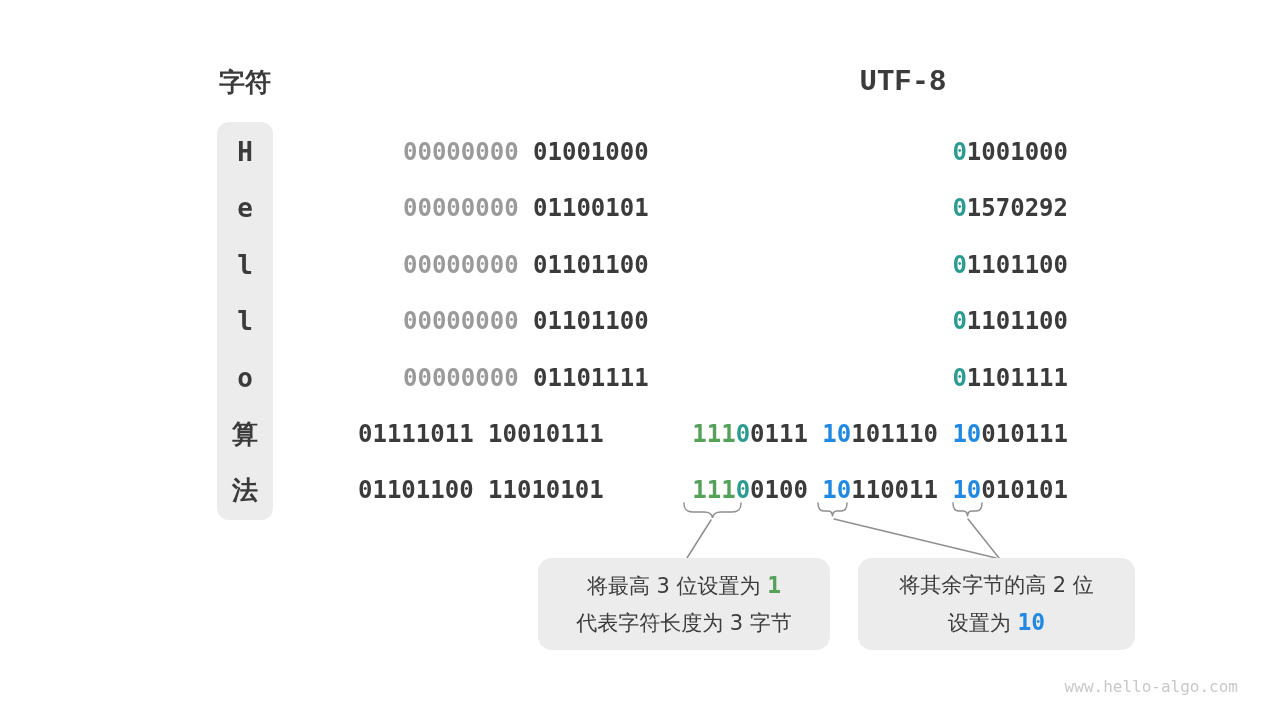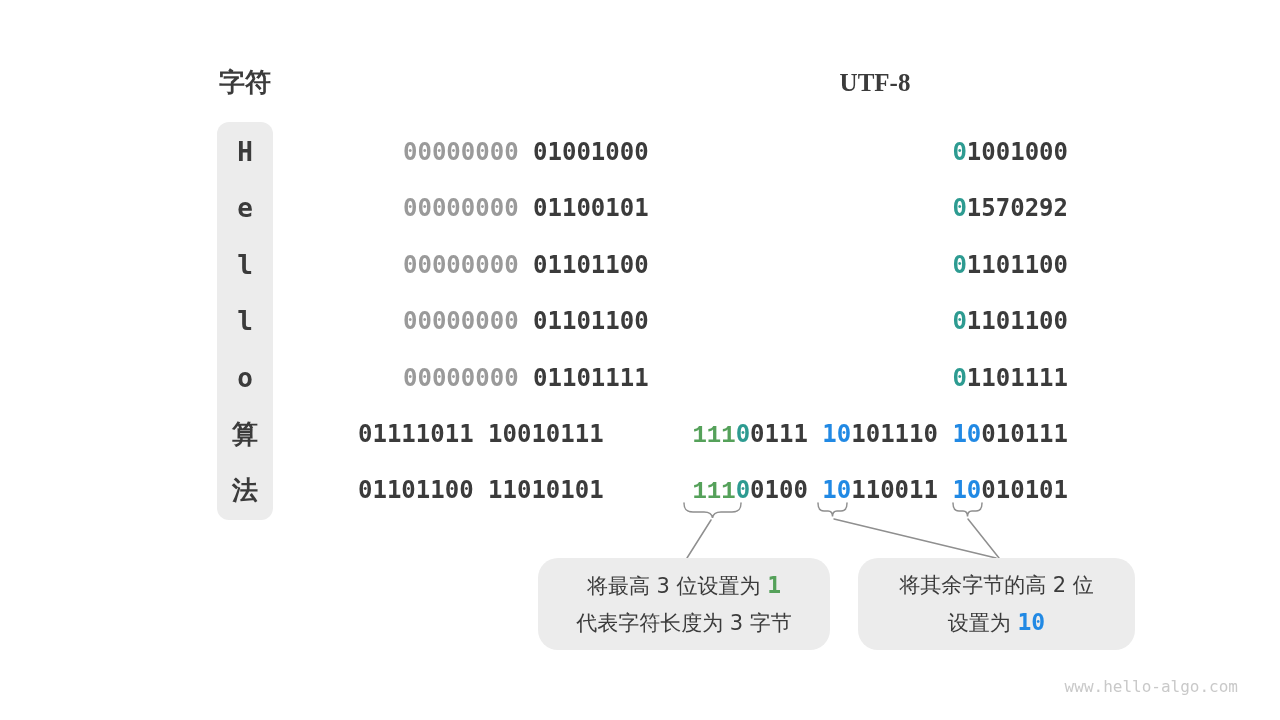--- a/index.html
+++ b/index.html
@@ -7,44 +7,44 @@
     position:relative;width:1280px;height:720px;background:#ffffff;
     overflow:hidden;font-family:"DejaVu Sans","Liberation Sans",sans-serif;
   }
   
   .hdr{position:absolute;top:66px;height:34px;line-height:34px;
     font-weight:bold;color:#3b3b3b;white-space:pre;}
   .hdr-char{left:217px;width:56px;text-align:center;font-size:26px;
     font-family:Liberation Serif, serif;}
   .hdr-unicode{left:380px;width:200px;text-align:center;font-size:25px;
     font-family:"DejaVu Sans Mono","Liberation Mono",monospace;}
-  .hdr-utf8{left:790px;width:170px;text-align:center;font-size:25px;
-    font-family:Liberation Serif, serif;}
+  .hdr-utf8{left:818px;width:170px;text-align:center;font-size:29px;
+    font-family:Liberation Mono, monospace;}
   
   .char-col-box{position:absolute;left:217px;top:122px;width:56px;height:398px;
     background:#ececec;border-radius:12px;}
   
   .row{position:absolute;left:0;width:1280px;height:40px;line-height:40px;}
   .cell-char{position:absolute;left:217px;width:56px;text-align:center;
     font-family:"DejaVu Sans Mono","Liberation Mono",monospace;
     font-weight:bold;font-size:26px;color:#3b3b3b;}
   .cell-unicode{position:absolute;left:358px;white-space:pre;
     font-family:"DejaVu Sans Mono","Liberation Mono",monospace;
     font-weight:bold;font-size:24px;}
   .cell-utf8{position:absolute;right:212px;text-align:right;white-space:pre;
     font-family:"DejaVu Sans Mono","Liberation Mono",monospace;
     font-weight:bold;font-size:24px;}
   
   .c-dark{color:#3b3b3b;}
   .c-gray{color:#9a9a9a;margin-left:45px;}
-  .c-green{color:#55a15a;font-family:Liberation Mono, monospace;}
+  .c-green{color:#55a15a;}
   .c-teal{color:#2d9b91;}
   .c-blue{color:#2189e4;}
   
-  .callout{position:absolute;background:#ececec;border-radius:20px;
+  .callout{position:absolute;background:#ececec;border-radius:14px;
     text-align:center;padding-top:9px;box-sizing:border-box;}
   .callout-1{left:538px;top:558px;width:292px;height:92px;}
   .callout-2{left:858px;top:558px;width:277px;height:92px;}
   .callout-line{font-size:21px;line-height:37px;color:#3b3b3b;white-space:pre;}
   .hl{font-family:"DejaVu Sans Mono","Liberation Mono",monospace;
     font-weight:bold;font-size:23px;}
   
   .overlay{position:absolute;left:0;top:0;width:1280px;height:720px;
     pointer-events:none;}
   

